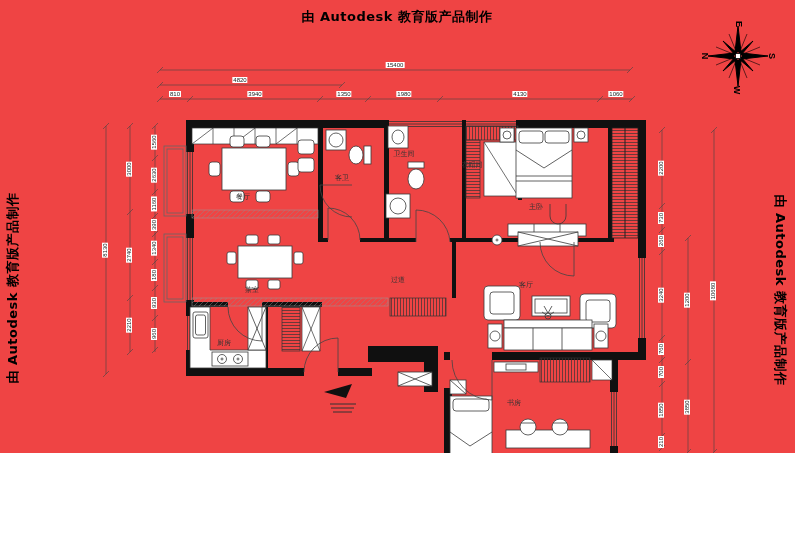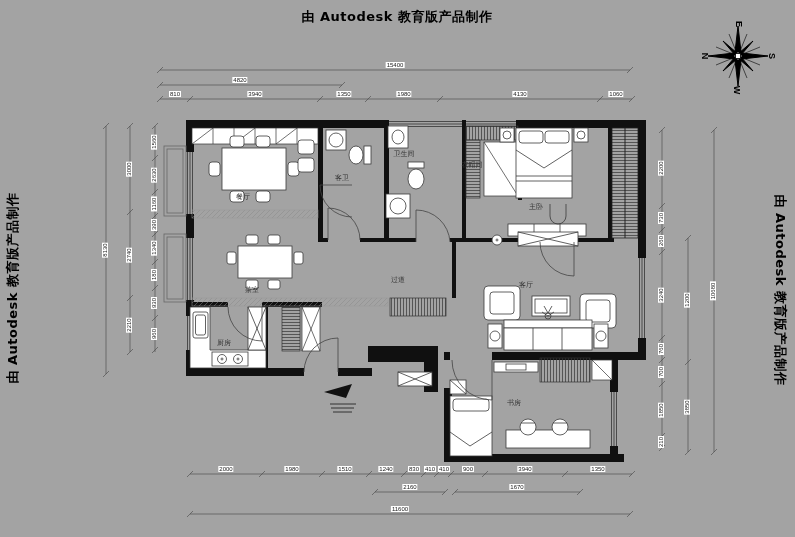--- a/index.html
+++ b/index.html
@@ -1,16 +1,16 @@
 <!DOCTYPE html>
 <html><head>
 <meta charset="utf-8">
 <style>
   html,body{margin:0;padding:0;background:#fff;}
-  .wrap{position:relative;width:795px;height:537px;background:#a3a3a3;overflow:hidden;
+  .wrap{position:relative;width:795px;height:453px;background:#ef4444;overflow:hidden;
         font-family:"Liberation Sans",sans-serif;}
   svg{position:absolute;left:0;top:0;}
   .wm{position:absolute;font-family:"DejaVu Sans",sans-serif;font-weight:600;font-size:13px;
       color:#000;white-space:nowrap;letter-spacing:.5px;}
   .wm-top{left:397px;top:8px;transform:translateX(-50%);}
   .wm-left{left:13px;top:288px;transform:translate(-50%,-50%) rotate(-90deg);}
   .wm-right{left:780px;top:290px;transform:translate(-50%,-50%) rotate(90deg);}
   .cl{position:absolute;font-size:9px;font-weight:700;color:#000;
       transform:translate(-50%,-50%) rotate(90deg);}
   .rlabel{position:absolute;font-size:7px;color:#333;white-space:nowrap;

